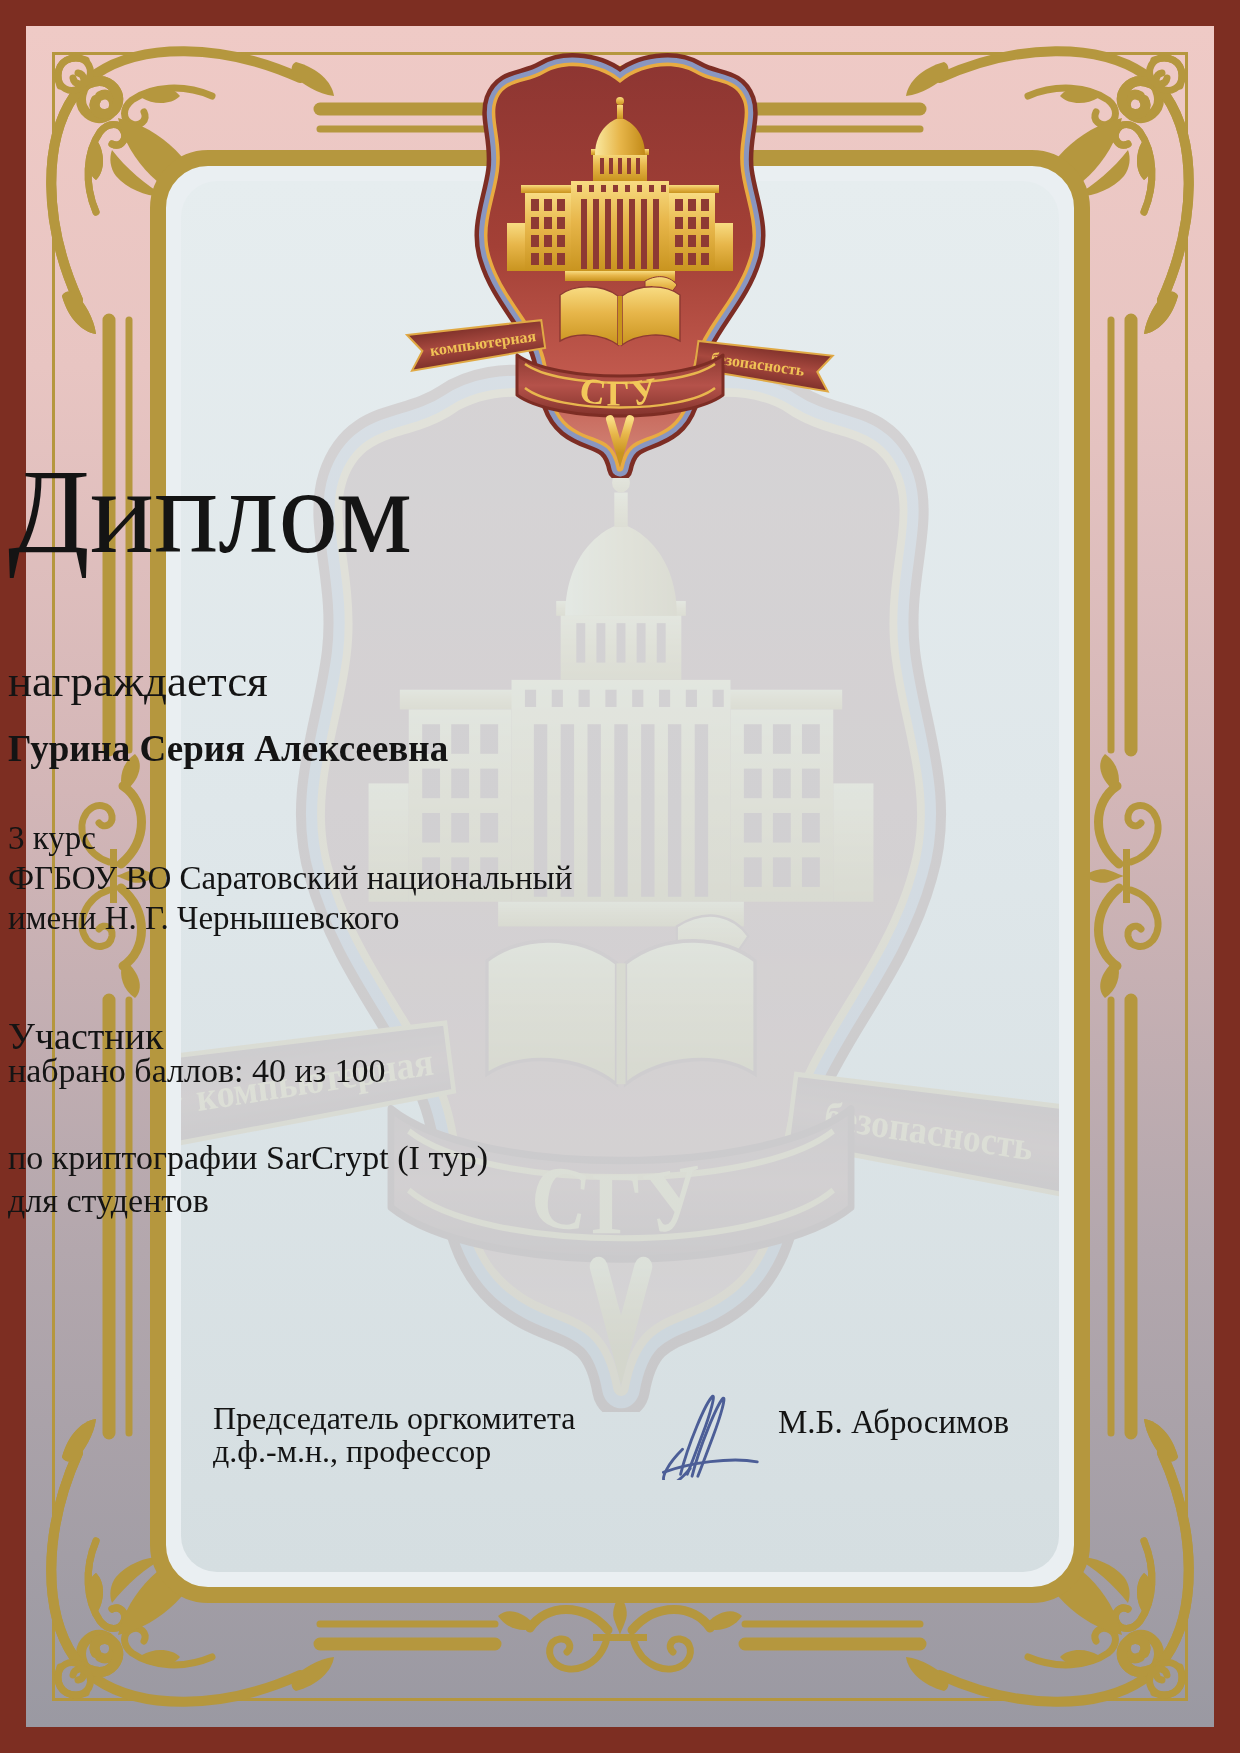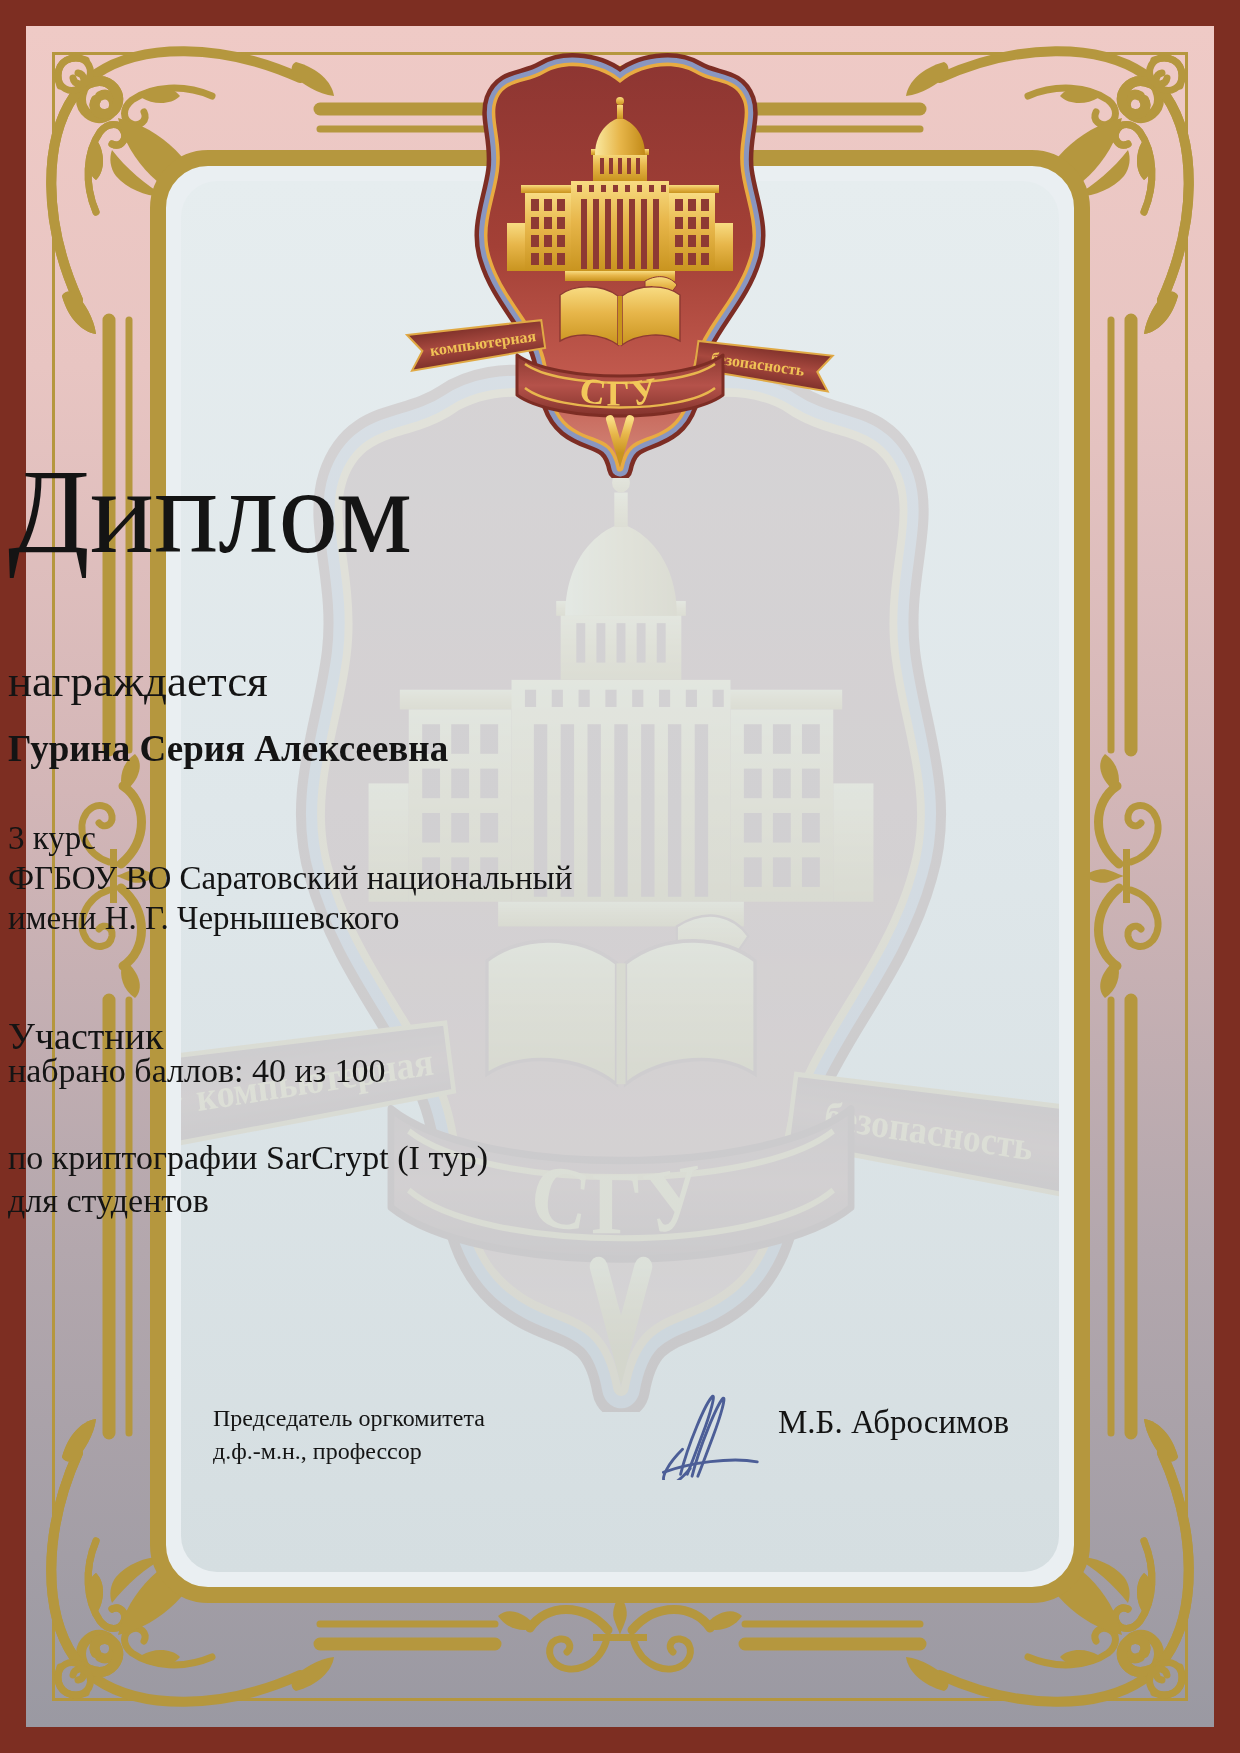--- a/index.html
+++ b/index.html
@@ -32,21 +32,21 @@
   .content{position:absolute;left:0;top:0;width:1240px;height:1753px;}
   .cline{position:absolute;left:8px;width:1240px;white-space:nowrap;}
   .title{top:452px;font-size:120px;line-height:1;}
   .series{top:612px;font-size:33px;}
   .awarded{top:655px;font-size:45px;}
   .name{top:727px;font-size:37px;font-weight:bold;}
   .block1{top:818px;font-size:33px;line-height:40px;}
   .status{top:1014px;font-size:38px;font-weight:normal;}
   .score{top:1052px;font-size:34px;}
   .eventb{top:1136px;font-size:34px;line-height:43px;}
-  .roles{position:absolute;left:213px;top:1402px;font-size:24px;line-height:33px;text-align:left;white-space:nowrap;}
+  .roles{position:absolute;left:213px;top:1402px;font-size:32px;line-height:33px;text-align:left;white-space:nowrap;}
   .signer{position:absolute;left:778px;top:1404px;font-size:33px;white-space:nowrap;}
   .signature{position:absolute;left:648px;top:1388px;}
 </style>
 </head>
 <body>
 
 <div class="page">
 
   <div class="band"></div>
 

